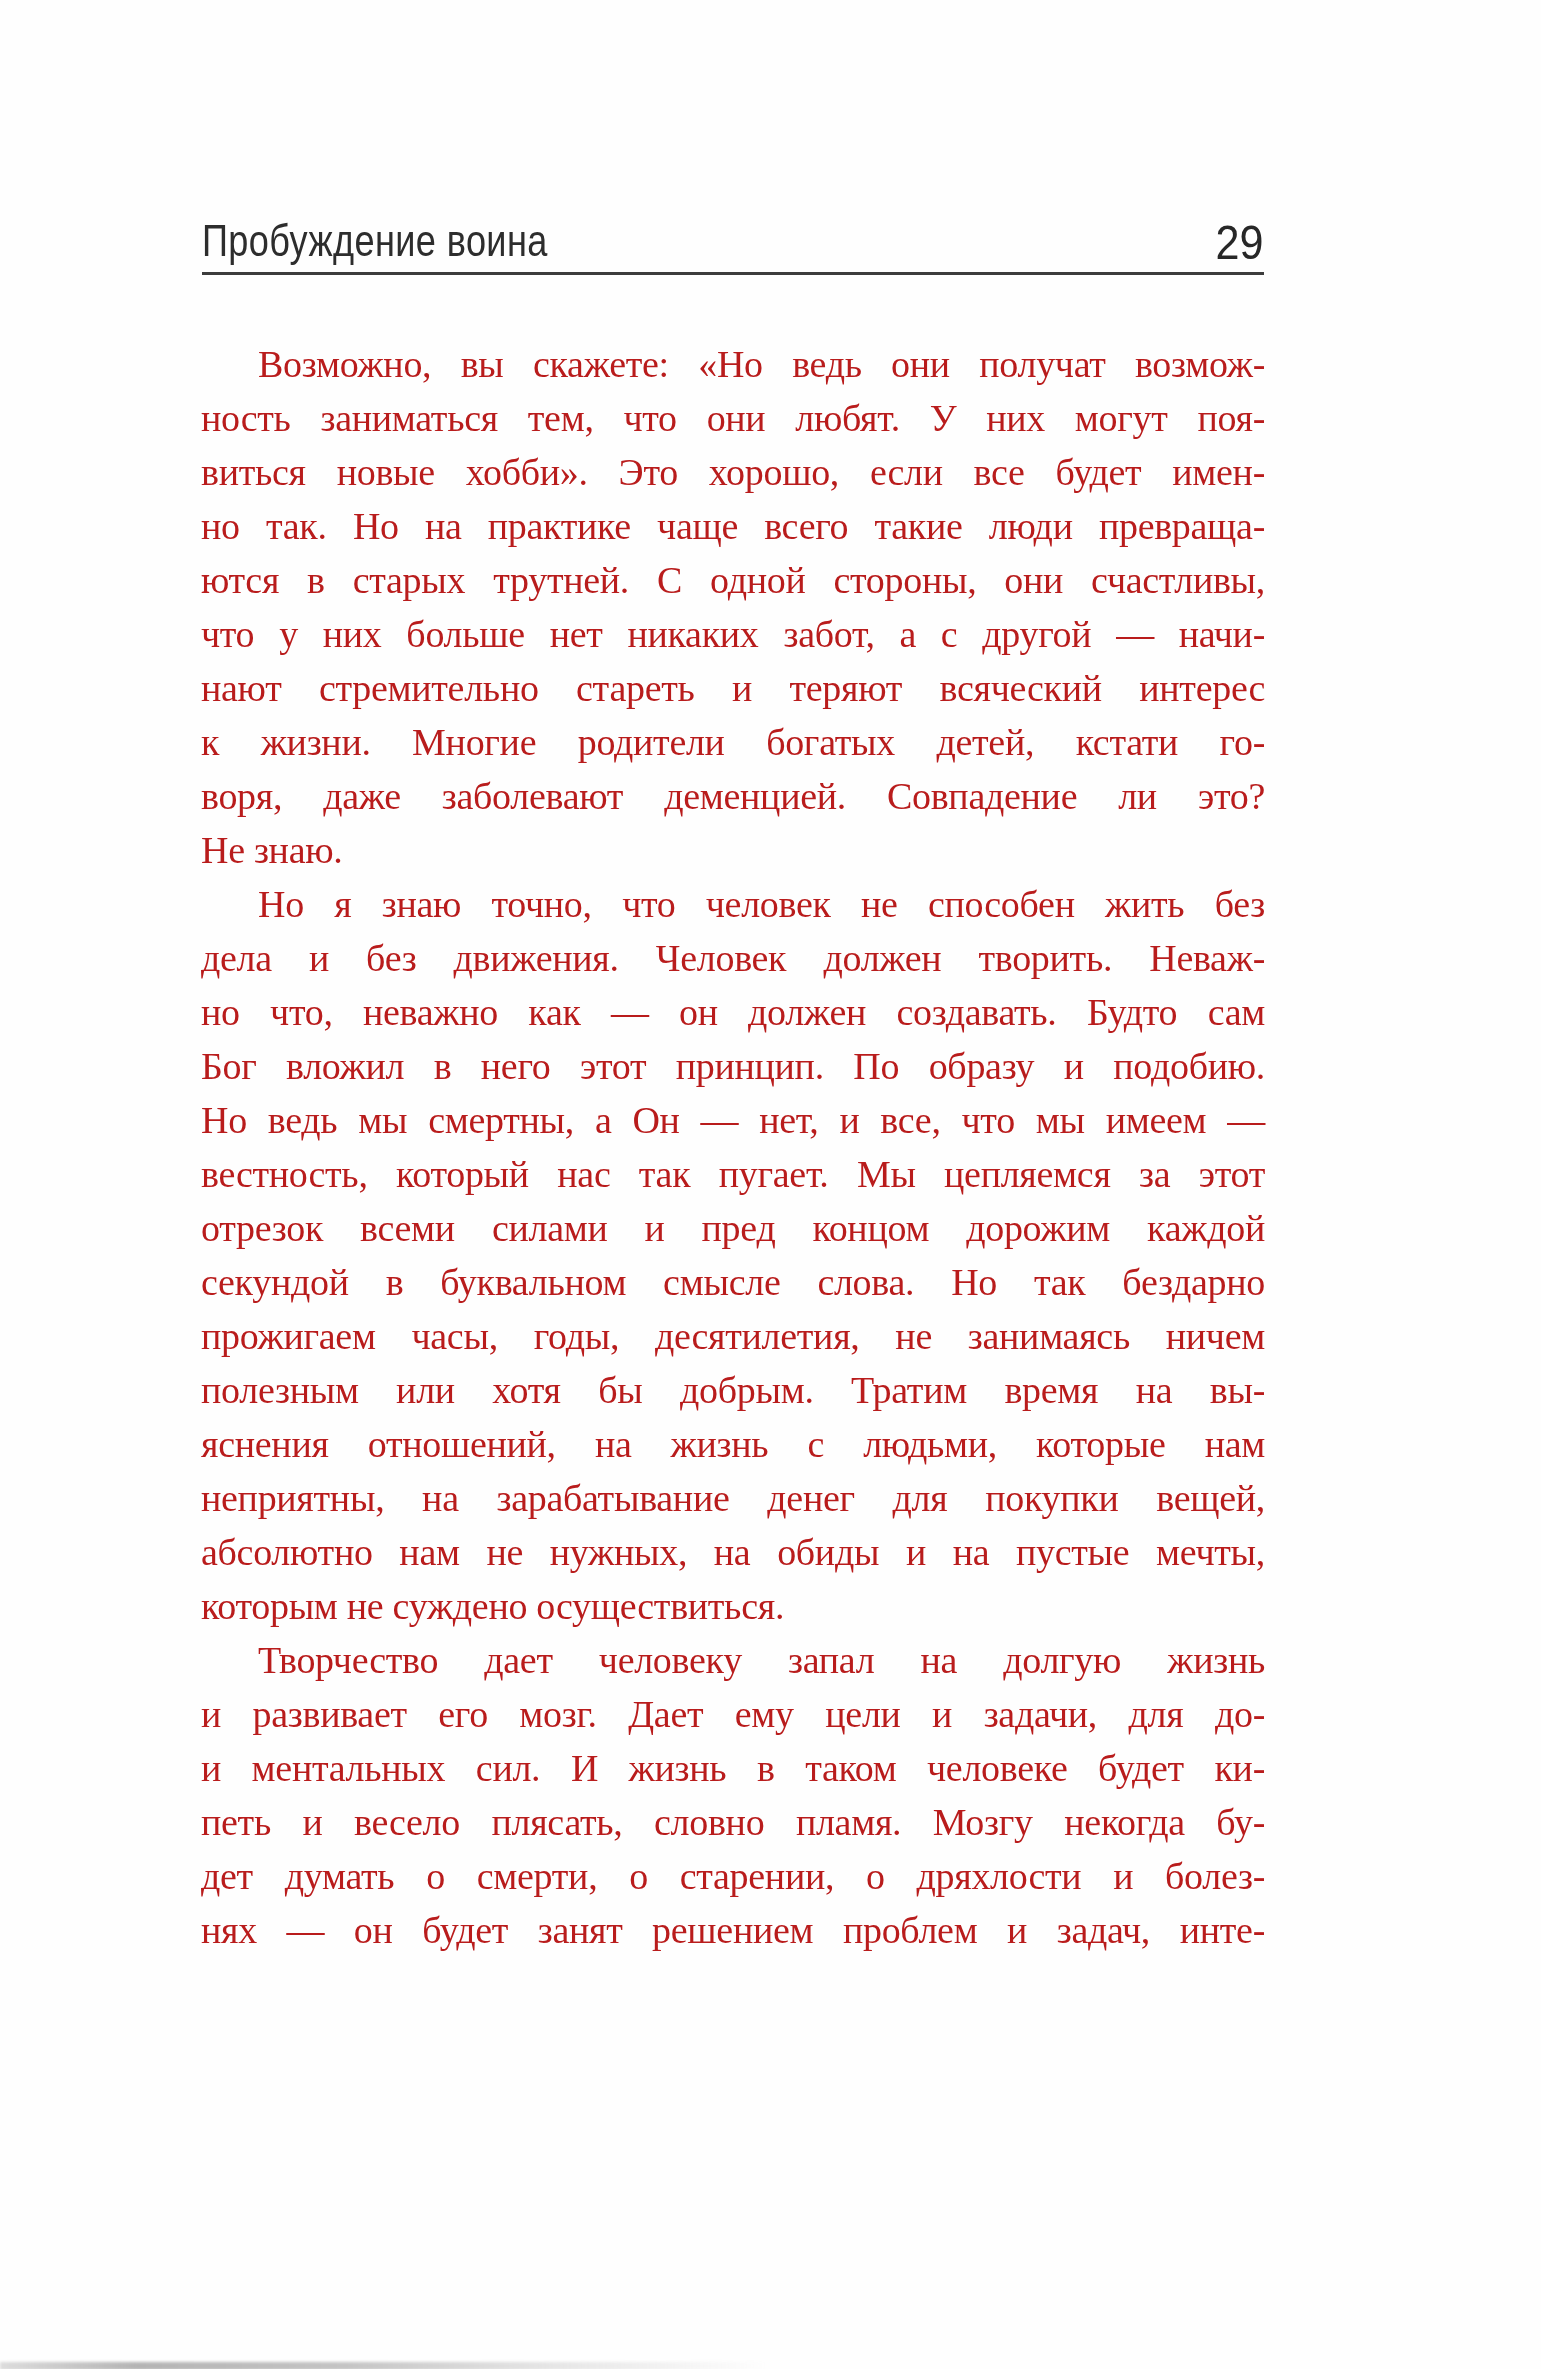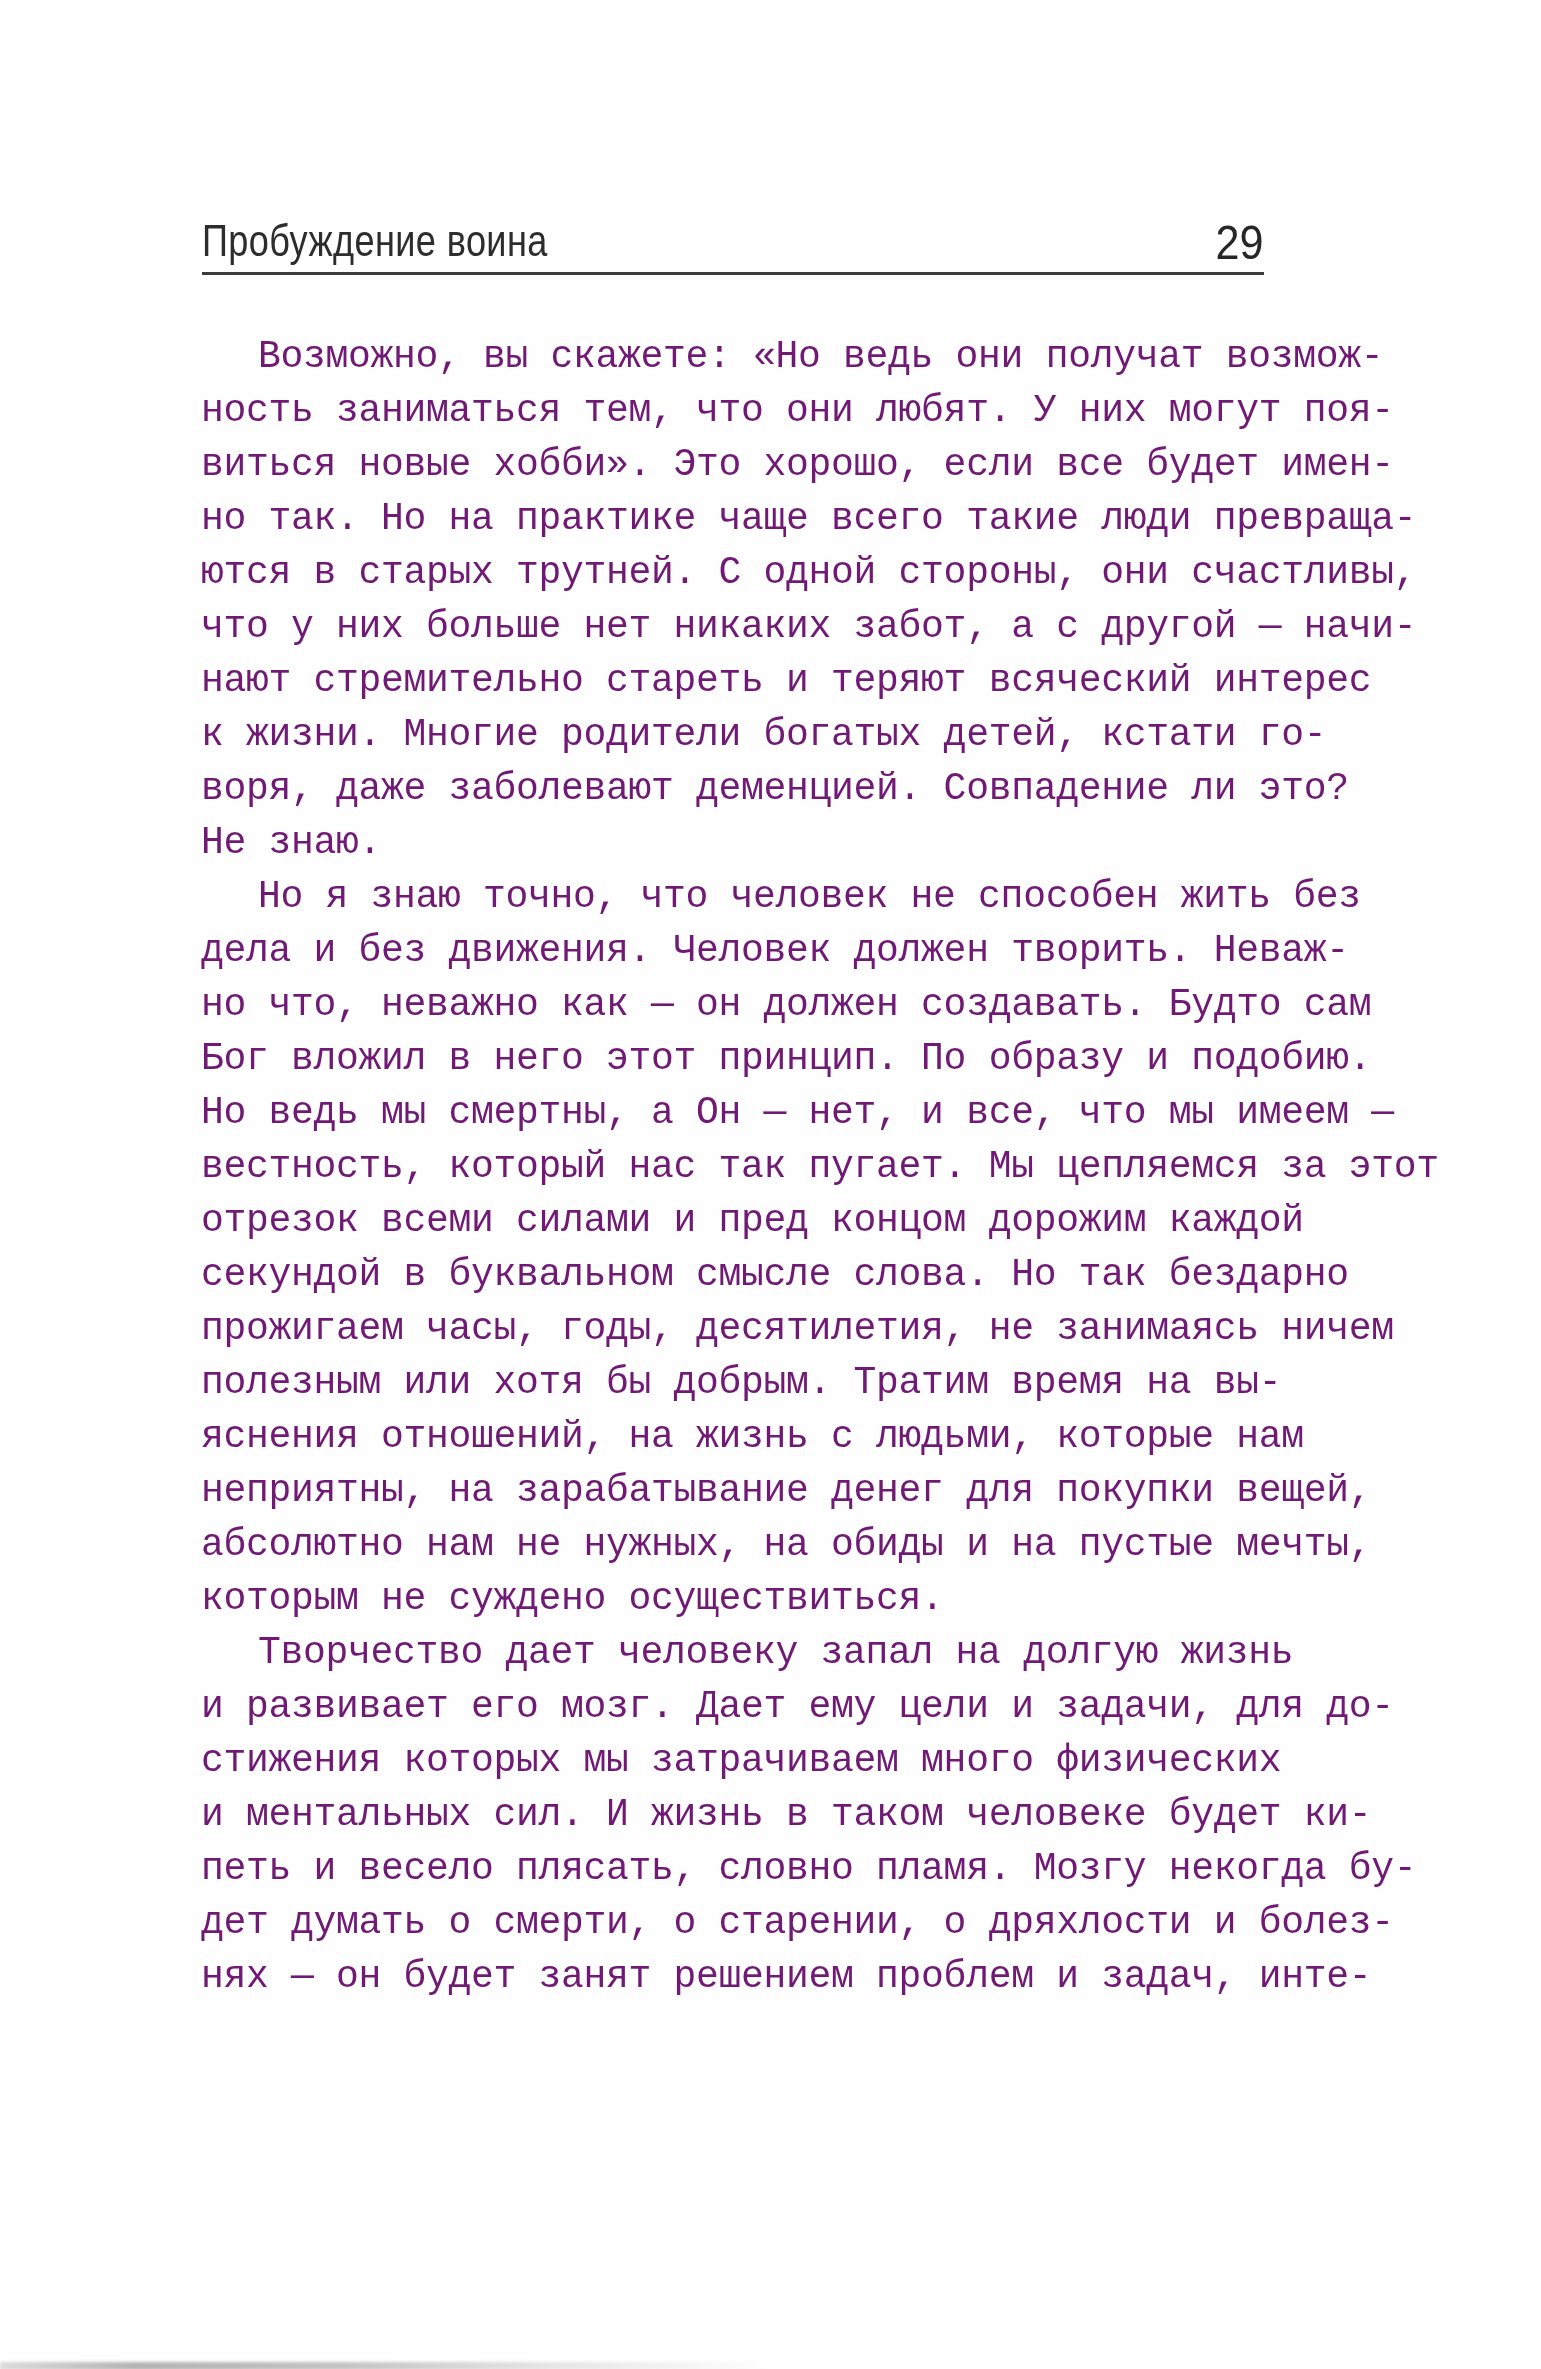--- a/index.html
+++ b/index.html
@@ -56,27 +56,26 @@
     left: 202px;
     top: 272px;
     width: 1062px;
     height: 2.8px;
     background: #3c3c3c;
   }
   
   .text-block {
     position: absolute;
     left: 201px;
-    top: 330px;
+    top: 337px;
     width: 1064px;
     font-size: 38px;
     line-height: 54px;
-    color: #701a75;
+    color: #b91c1c;
     letter-spacing: -0.3px;
-    font-family: Liberation Mono, monospace;
   }
   .para { margin: 0; padding: 0; }
   .line {
     height: 54px;
     white-space: nowrap;
     text-align: justify;
     text-align-last: justify;
     overflow: visible;
   }
   .line.last {
@@ -139,21 +138,20 @@
         <div class="line">прожигаем часы, годы, десятилетия, не занимаясь ничем</div>
         <div class="line">полезным или хотя бы добрым. Тратим время на вы-</div>
         <div class="line">яснения отношений, на жизнь с людьми, которые нам</div>
         <div class="line">неприятны, на зарабатывание денег для покупки вещей,</div>
         <div class="line">абсолютно нам не нужных, на обиды и на пустые мечты,</div>
         <div class="line last">которым не суждено осуществиться.</div>
       </div>
       <div class="para">
         <div class="line indent">Творчество дает человеку запал на долгую жизнь</div>
         <div class="line">и развивает его мозг. Дает ему цели и задачи, для до-</div>
-        <div class="line">стижения которых мы затрачиваем много физических</div>
         <div class="line">и ментальных сил. И жизнь в таком человеке будет ки-</div>
         <div class="line">петь и весело плясать, словно пламя. Мозгу некогда бу-</div>
         <div class="line">дет думать о смерти, о старении, о дряхлости и болез-</div>
         <div class="line">нях — он будет занят решением проблем и задач, инте-</div>
       </div>
     </div>
 
   <div class="bottom-shadow"></div>
 
 </div>

